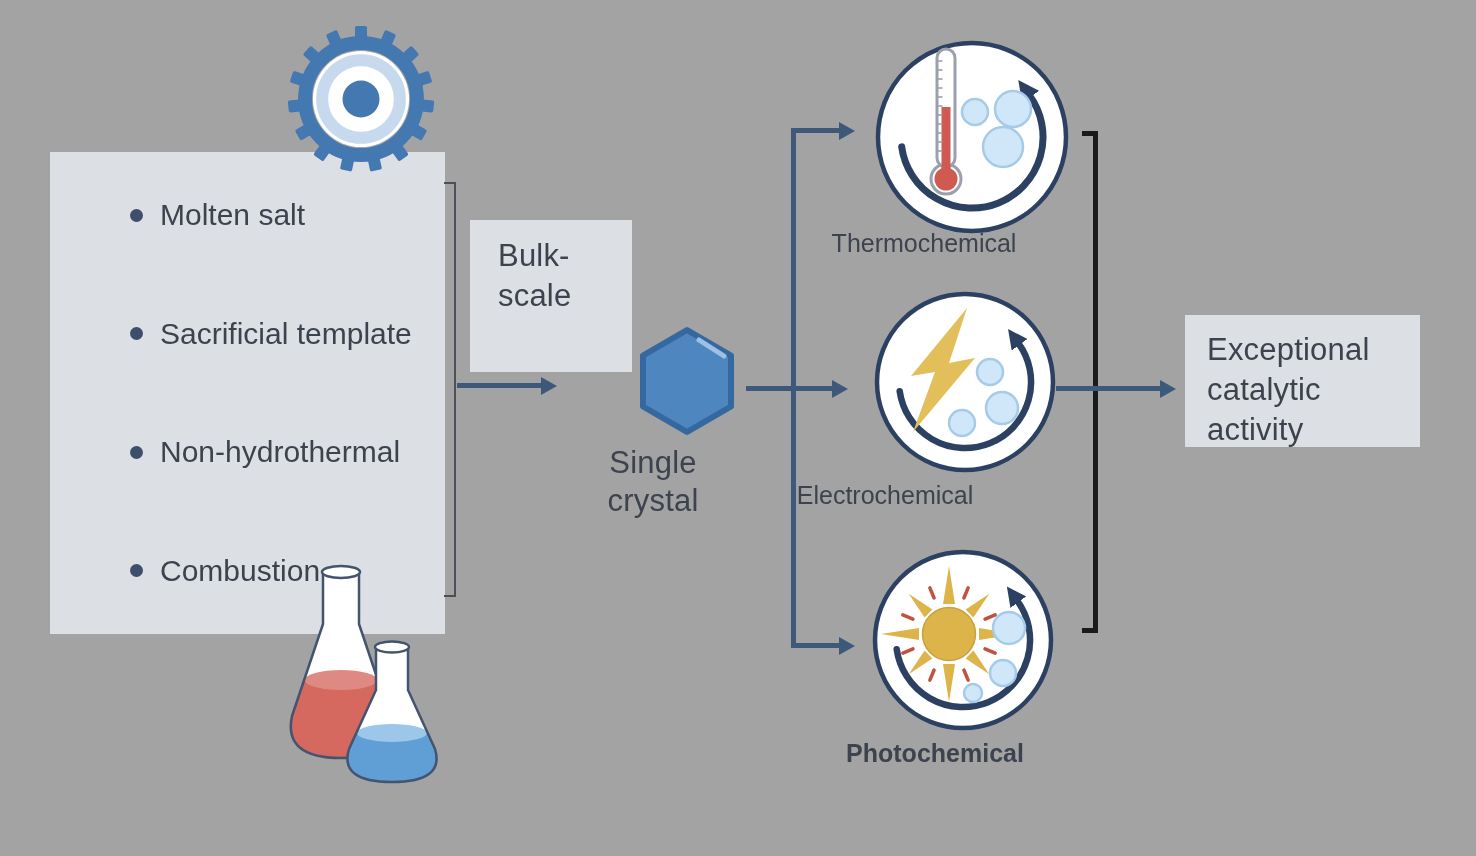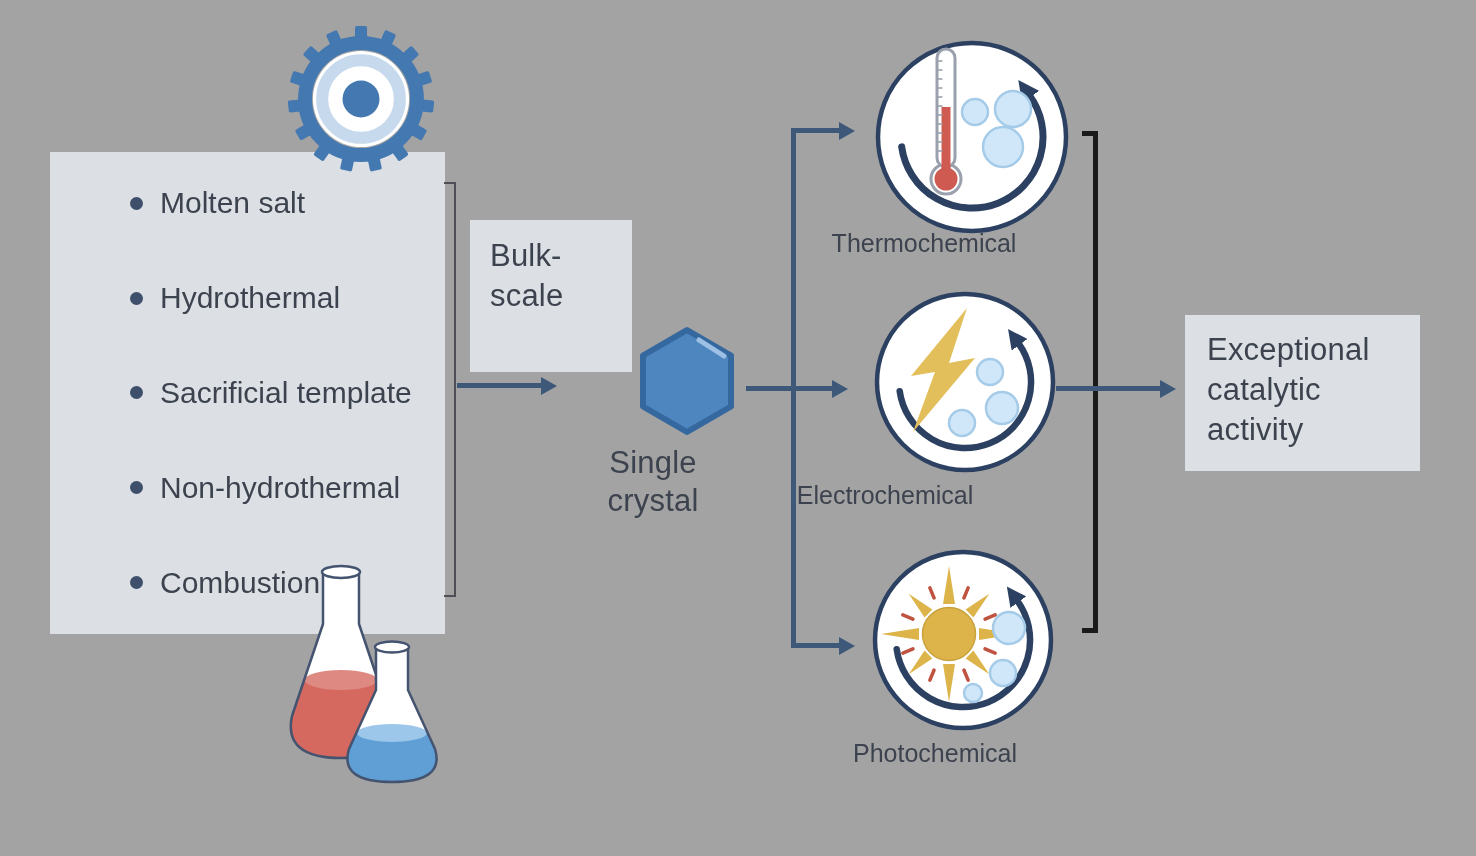--- a/index.html
+++ b/index.html
@@ -17,39 +17,35 @@
   .bracket-left{left:444px;top:182px;width:12px;height:415px;
     border:2.5px solid #4f4f57;border-left:none;box-sizing:border-box;}
   .bracket-right{left:1082px;top:131px;width:16px;height:502px;
     border:5px solid #1a1a1a;border-left:none;box-sizing:border-box;}
   
   .shaft{position:absolute;height:5px;background:#3d5878;}
   .ahead{position:absolute;width:0;height:0;border-top:9px solid transparent;
          border-bottom:9px solid transparent;border-left:16px solid #3d5878;}
   .vline{position:absolute;width:5px;background:#3d5878;}
   
-  .bulk-box{left:470px;top:220px;width:162px;height:152px;padding:16px 0 0 20px;box-sizing:border-box;}
-  .outcome-box{left:1185px;top:315px;width:235px;height:156px;padding:15px 0 8px 22px;box-sizing:border-box;}
+  .bulk-box{left:470px;top:220px;width:162px;height:152px;padding:16px 0 0 28px;box-sizing:border-box;}
+  .outcome-box{left:1185px;top:315px;width:235px;height:132px;padding:15px 0 8px 22px;box-sizing:border-box;}
   .crystal-label{left:578px;top:444px;width:150px;text-align:center;line-height:38px;}
   .proc-label{position:absolute;width:264px;text-align:center;font-size:25px;color:#3d434e;}
   svg{display:block;}
 </style>
 </head>
 <body>
 
 <div class="canvas">
 
   <div class="abs gray-box list-box">
     <div class="list-item">
         <span class="bullet"></span>
         <span>Molten salt</span>
-      </div>
-    <div class="list-item">
-        <span class="bullet"></span>
-        <span>Hydrothermal</span>
       </div>
     <div class="list-item">
         <span class="bullet"></span>
         <span>Sacrificial template</span>
       </div>
     <div class="list-item">
         <span class="bullet"></span>
         <span>Non-hydrothermal</span>
       </div>
     <div class="list-item">
@@ -191,21 +187,21 @@
         <line x1="0" y1="-50" x2="0" y2="-39" transform="rotate(247.5)"></line>
         <line x1="0" y1="-50" x2="0" y2="-39" transform="rotate(292.5)"></line>
         <line x1="0" y1="-50" x2="0" y2="-39" transform="rotate(337.5)"></line>
       </g>
       <circle r="26.5" fill="#dcb449" stroke="#c9a23e" stroke-width="1.5"></circle>
     </g>
     <circle cx="46" cy="-12" r="16" fill="#cfe7f8" stroke="#a5cbe8" stroke-width="2.5"></circle>
     <circle cx="40" cy="33" r="13" fill="#cfe7f8" stroke="#a5cbe8" stroke-width="2.5"></circle>
     <circle cx="10" cy="53" r="9" fill="#cfe7f8" stroke="#a5cbe8" stroke-width="2.5"></circle>
   </svg>
-  <div class="proc-label" style="left:803px;top:739px;">Photochemical</div>
+  <div class="proc-label" style="left:803px;top:739px;font-weight:bold;">Photochemical</div>
 
   <div class="abs bracket-right"></div>
 
   <div>
     <div class="shaft" style="left:1056px;top:386px;width:104px;"></div>
     <div class="ahead" style="left:1160px;top:379.5px;"></div>
   </div>
 
   <div class="abs gray-box outcome-box txt">
     <div>Exceptional</div>

